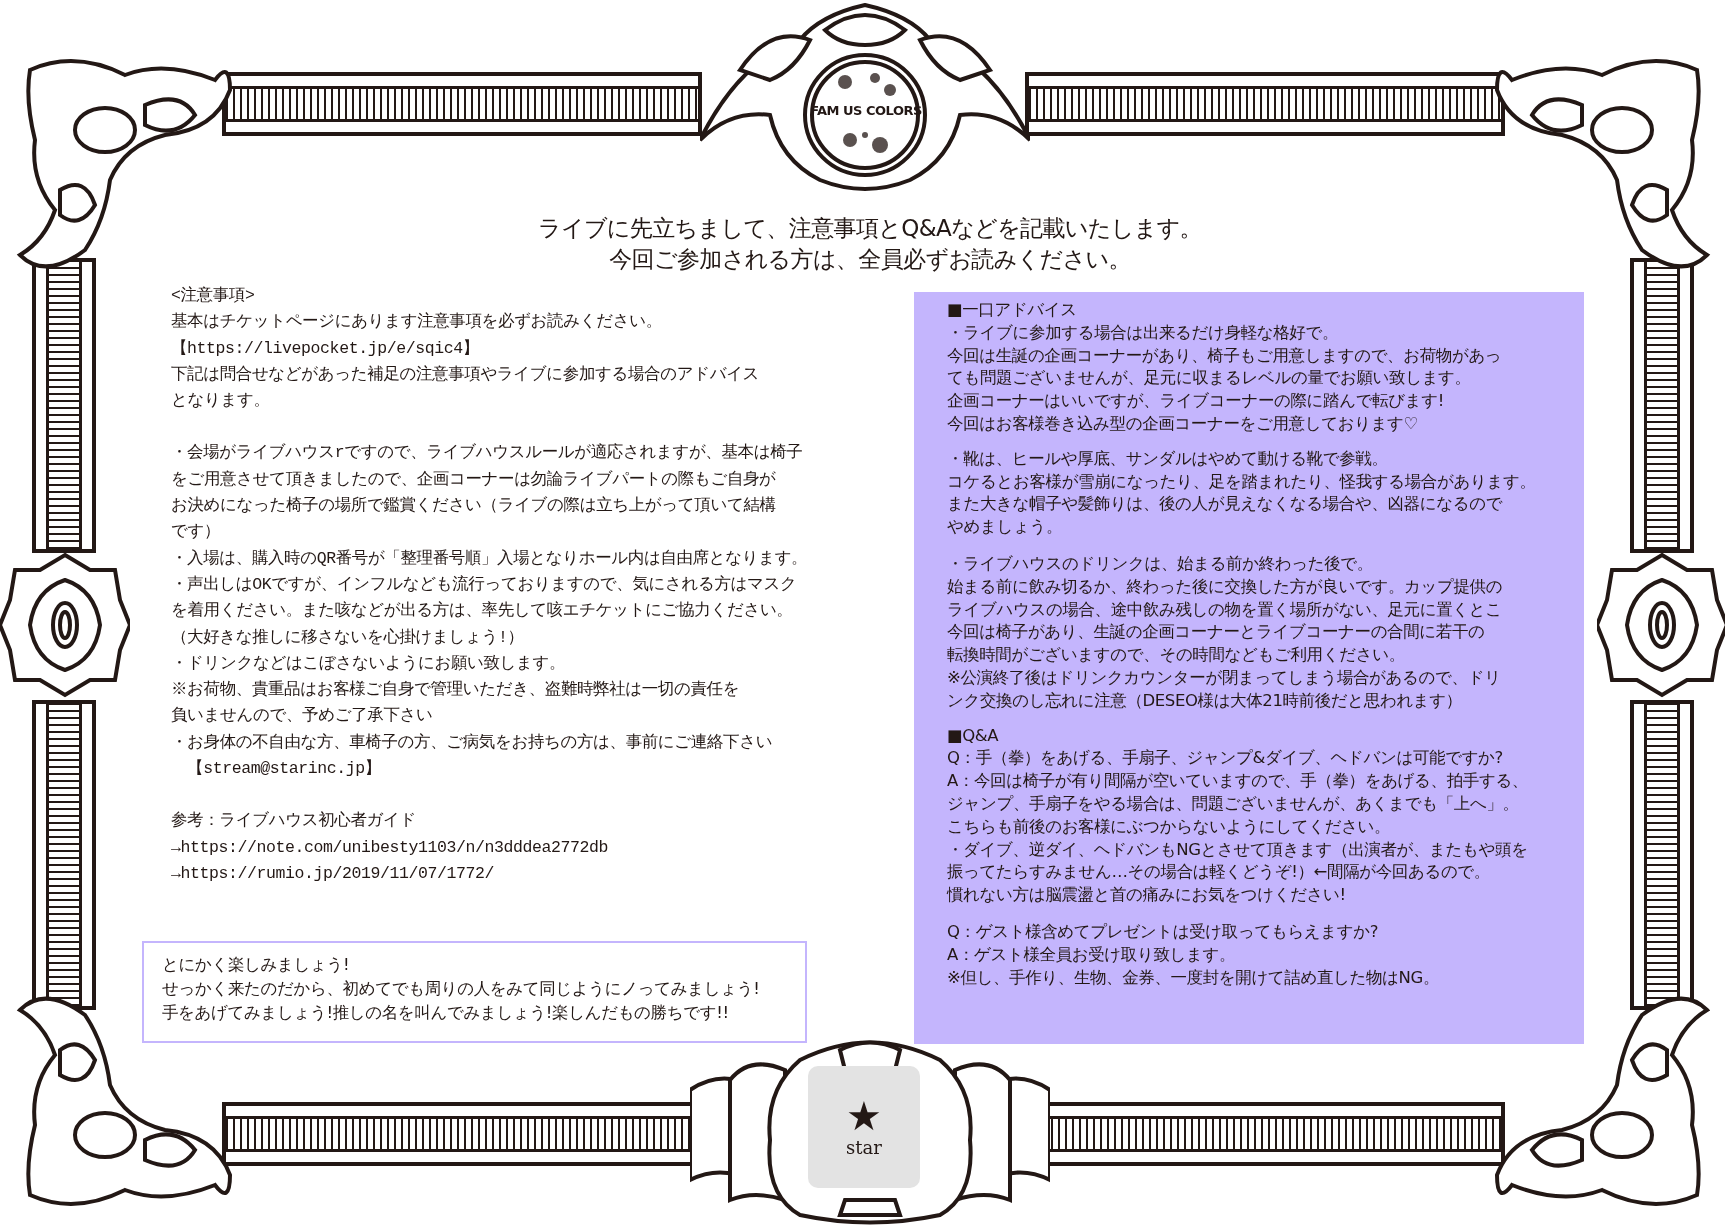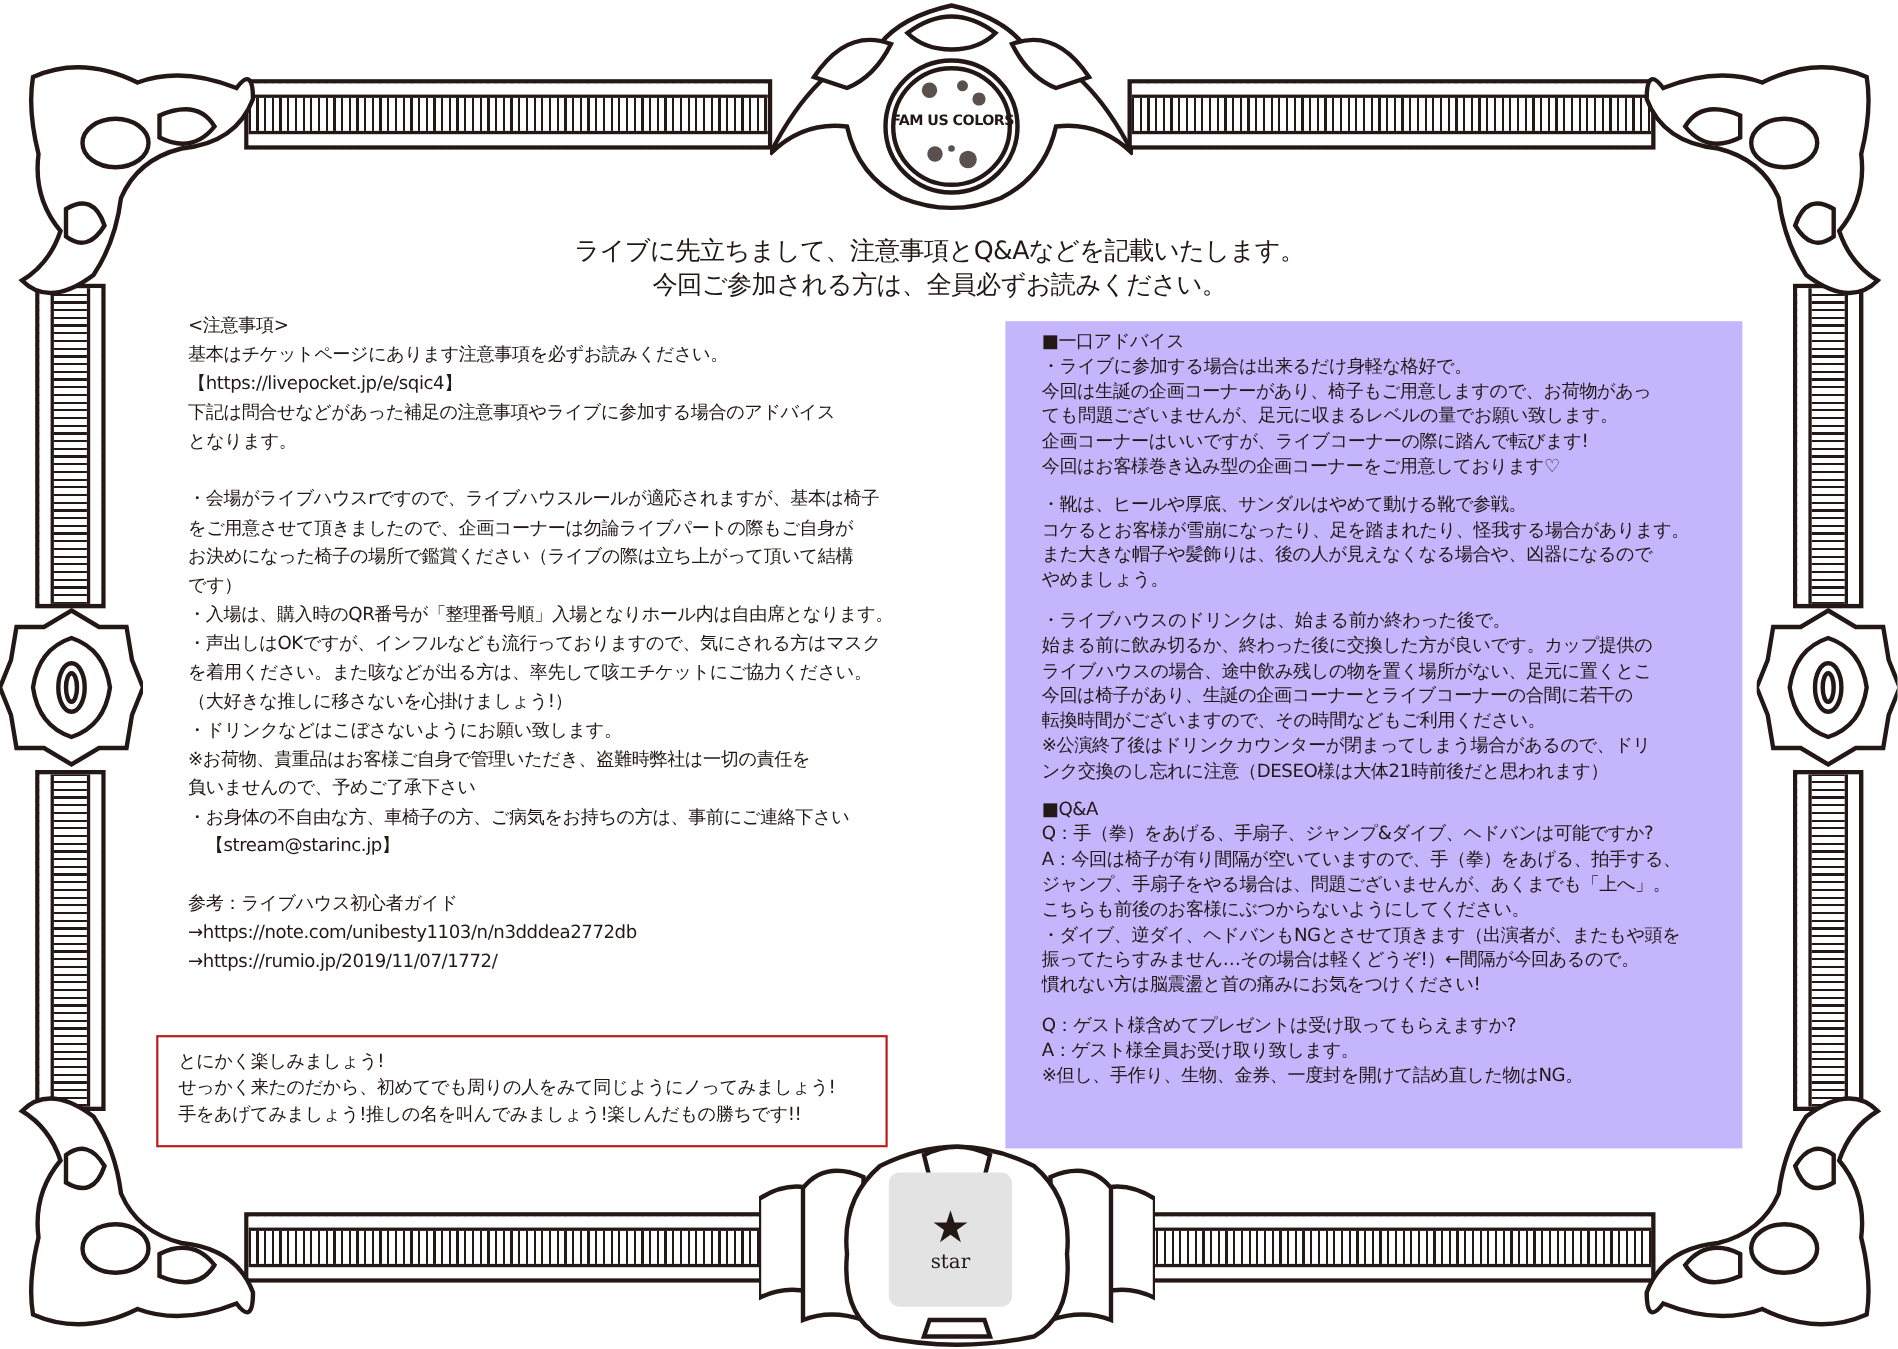--- a/index.html
+++ b/index.html
@@ -25,28 +25,28 @@
   .crest-bottom { position: absolute; left: 690px; top: 1030px; width: 360px; height: 196px; }
 
   .crest-label { position: absolute; left: 806px; top: 103px; width: 120px; text-align: center;
      font-family: "DejaVu Sans", sans-serif; font-weight: bold; font-size: 13px; letter-spacing: -0.5px; color: #231815; }
   .star-box { position: absolute; left: 808px; top: 1066px; width: 112px; height: 122px; background: #e3e3e3; border-radius: 10px;
      display: flex; flex-direction: column; align-items: center; justify-content: center; }
   .star-glyph { font-size: 40px; line-height: 38px; color: #231815; }
   .star-text { font-family: "DejaVu Serif", serif; font-size: 18px; color: #231815; margin-top: 2px; }
 
   
-  .intro { position: absolute; left: 494px; top: 213px; width: 720px; text-align: center;
+  .intro { position: absolute; left: 510px; top: 213px; width: 720px; text-align: center;
      font-size: 23px; line-height: 31px; color: #231815; letter-spacing: -0.6px; }
 
-  .left-col { position: absolute; left: 171px; top: 283px; width: 700px; font-size: 16.5px; line-height: 26.3px; color: #231815; letter-spacing: -0.4px; }
+  .left-col { position: absolute; left: 171px; top: 283px; width: 700px; font-size: 16.5px; line-height: 26.3px; color: #231815; letter-spacing: -0.4px; font-family: Liberation Mono, monospace; }
   .left-col .line { white-space: nowrap; }
   .left-col .gap { height: 26px; }
 
-  .callout { position: absolute; left: 142px; top: 941px; width: 665px; height: 102px; border: 2px solid #b91c1c;
+  .callout { position: absolute; left: 142px; top: 941px; width: 665px; height: 102px; border: 2px solid #c4b5fd;
      padding: 10px 18px; font-size: 16.5px; line-height: 24px; letter-spacing: -0.4px; }
   .callout .line { white-space: nowrap; }
 
   .advice { position: absolute; left: 914px; top: 292px; width: 670px; height: 752px; background: #c4b5fd;
      padding: 7px 18px 0 33px; font-size: 16.5px; line-height: 22.8px; color: #231815; letter-spacing: -0.4px; }
   .advice .line { white-space: nowrap; }
   .advice .gap { height: 12px; }
   .advice .gap-lg { height: 14px; }
 </style>
 </head>

